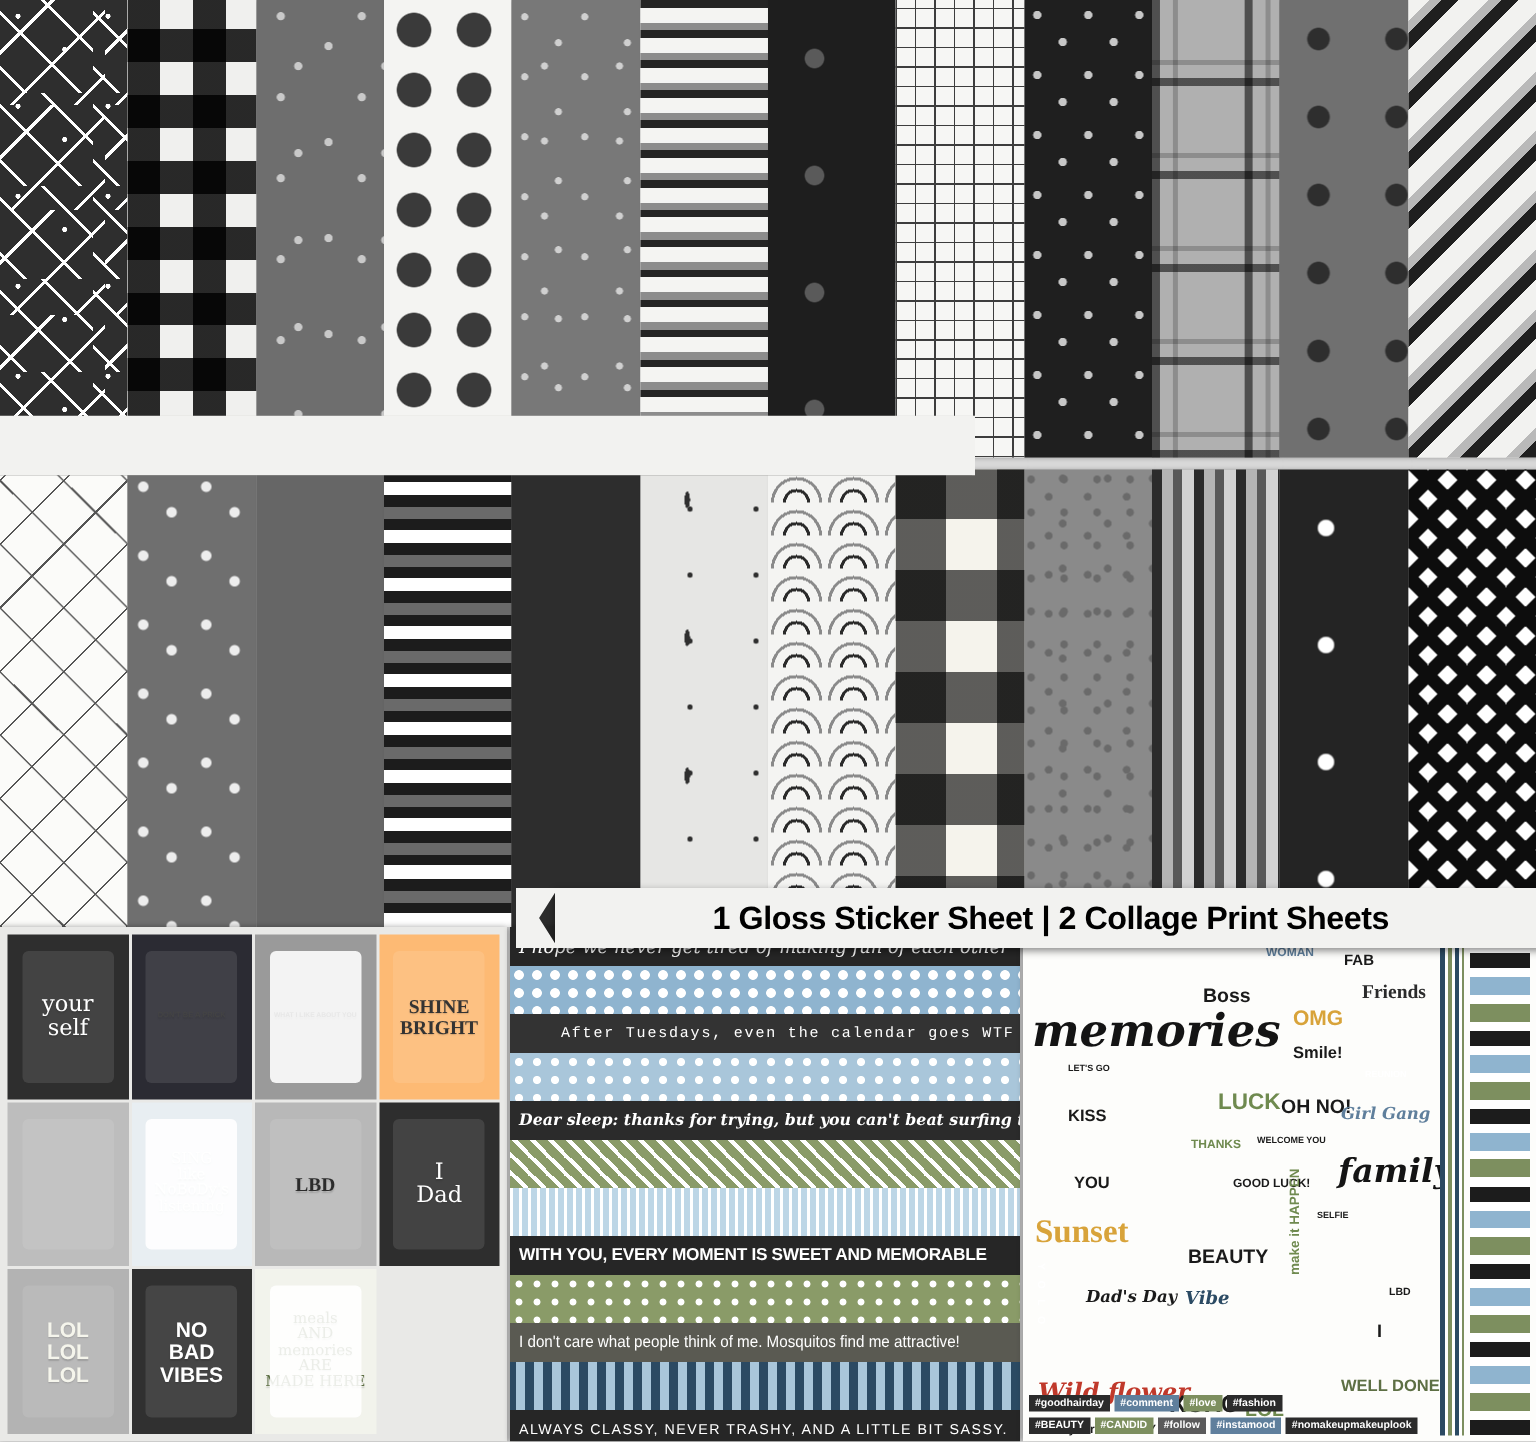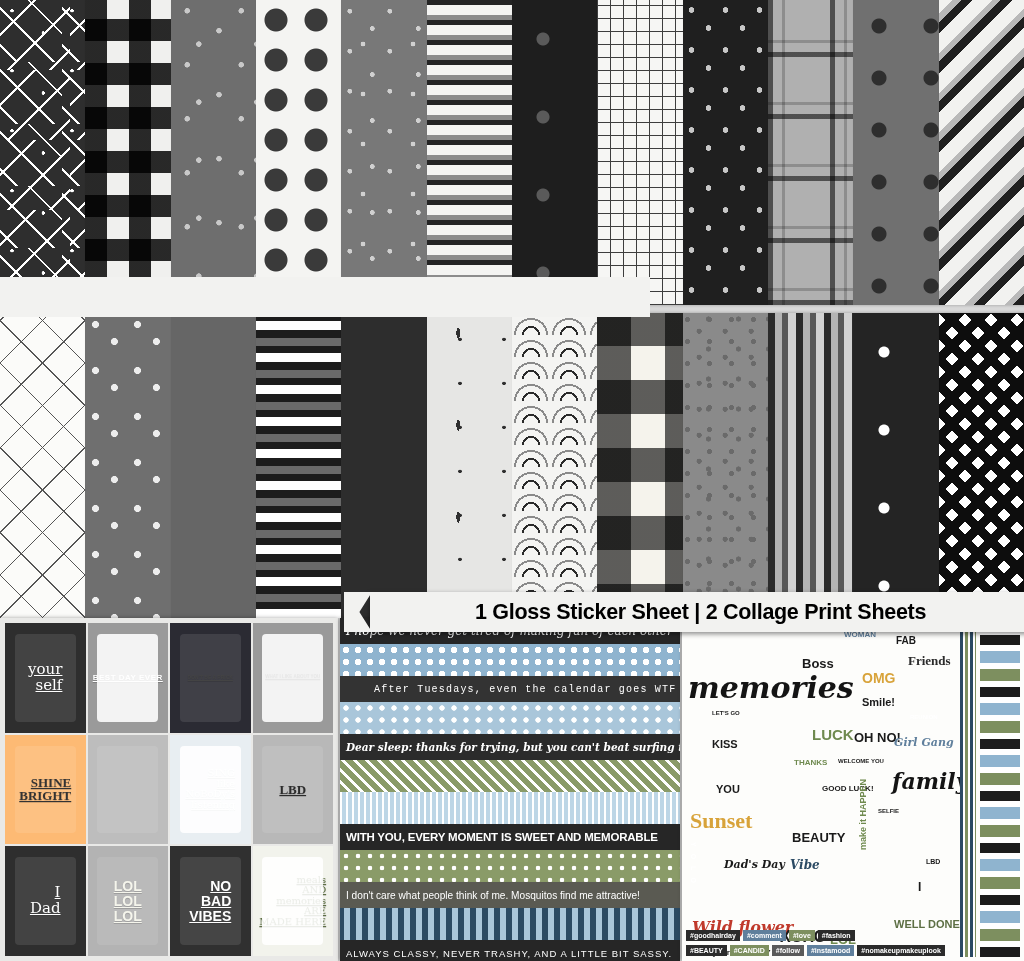--- a/index.html
+++ b/index.html
@@ -49,21 +49,21 @@
   #sticker-sheet { width: 338px; background: #e9e9e7; padding: 5px; }
   #quote-sheet  { width: 340px; background: #fdfdfb; }
   #collage-sheet{ flex: 1; background: #fdfdfb; position: relative; }
 
   
   .sticker-grid { width: 100%; height: 100%; display: grid;
                   grid-template-columns: repeat(4,1fr); grid-template-rows: repeat(3,1fr);
                   gap: 2px; }
   .card { position: relative; overflow: hidden; display: flex;
           align-items: center; justify-content: center; }
-  .card-txt { text-align: right; line-height: 1.05; text-decoration: underline; }
+  .card-txt { text-align: center; line-height: 1.05; }
 
   
   .qstrip { position: relative; width: 100%; display: flex; align-items: center;
             padding: 0 6px; overflow: hidden; white-space: nowrap; }
   .qtext { font-size: 10.5px; color: #fff; width: 100%; }
 
   
   .collage-inner { position: absolute; inset: 0; overflow: hidden; }
   .cw { position: absolute; white-space: nowrap; }
 
@@ -114,24 +114,20 @@
     <span>1 Gloss Sticker Sheet  |  2 Collage Print Sheets</span>
   </div>
 
   <div id="bottom">
     <div class="sheet" id="sticker-sheet">
       <div class="sticker-grid" id="sticker-grid">
           <div class="card" style="background: rgb(46, 46, 46);">
             <div style="position: absolute; left: 12%; top: 10%; width: 76%; height: 80%; border-radius: 4px; background: rgba(255, 255, 255, 0.1); pointer-events: none;"></div>
             <div class="card-txt" style="font-size: 15px; font-weight: normal; font-family: &quot;DejaVu Serif&quot;, serif; color: rgb(255, 255, 255); letter-spacing: 0px; white-space: pre-line; text-shadow: rgba(0, 0, 0, 0.18) 0px 1px 1px;">your
 self</div>
-          </div>
-          <div class="card" style="background: rgb(154, 154, 154);">
-            <div style="position: absolute; left: 12%; top: 10%; width: 76%; height: 80%; border-radius: 4px; background: rgba(255, 255, 255, 0.88); pointer-events: none;"></div>
-            <div class="card-txt" style="font-size: 8px; font-weight: bold; font-family: &quot;Liberation Sans&quot;, sans-serif; color: rgb(255, 255, 255); letter-spacing: 0.5px; white-space: pre-line; text-shadow: rgba(0, 0, 0, 0.18) 0px 1px 1px;">BEST DAY EVER</div>
           </div>
           <div class="card" style="background: rgb(43, 43, 51);">
             <div style="position: absolute; left: 12%; top: 10%; width: 76%; height: 80%; border-radius: 4px; background: rgba(255, 255, 255, 0.1); pointer-events: none;"></div>
             <div class="card-txt" style="font-size: 5px; font-weight: bold; font-family: &quot;Liberation Sans&quot;, sans-serif; color: rgb(47, 47, 47); letter-spacing: 0px; white-space: pre-line; text-shadow: rgba(0, 0, 0, 0.18) 0px 1px 1px;">DON'T BE A PRICK</div>
           </div>
           <div class="card" style="background: rgb(154, 154, 154);">
             <div style="position: absolute; left: 12%; top: 10%; width: 76%; height: 80%; border-radius: 4px; background: rgba(255, 255, 255, 0.88); pointer-events: none;"></div>
             <div class="card-txt" style="font-size: 4.5px; font-weight: bold; font-family: &quot;Liberation Sans&quot;, sans-serif; color: rgb(58, 58, 58); letter-spacing: 0px; white-space: pre-line; text-shadow: rgba(0, 0, 0, 0.18) 0px 1px 1px;">WHAT I LIKE ABOUT YOU</div>
           </div>
           <div class="card" style="background: #fdba74;">

